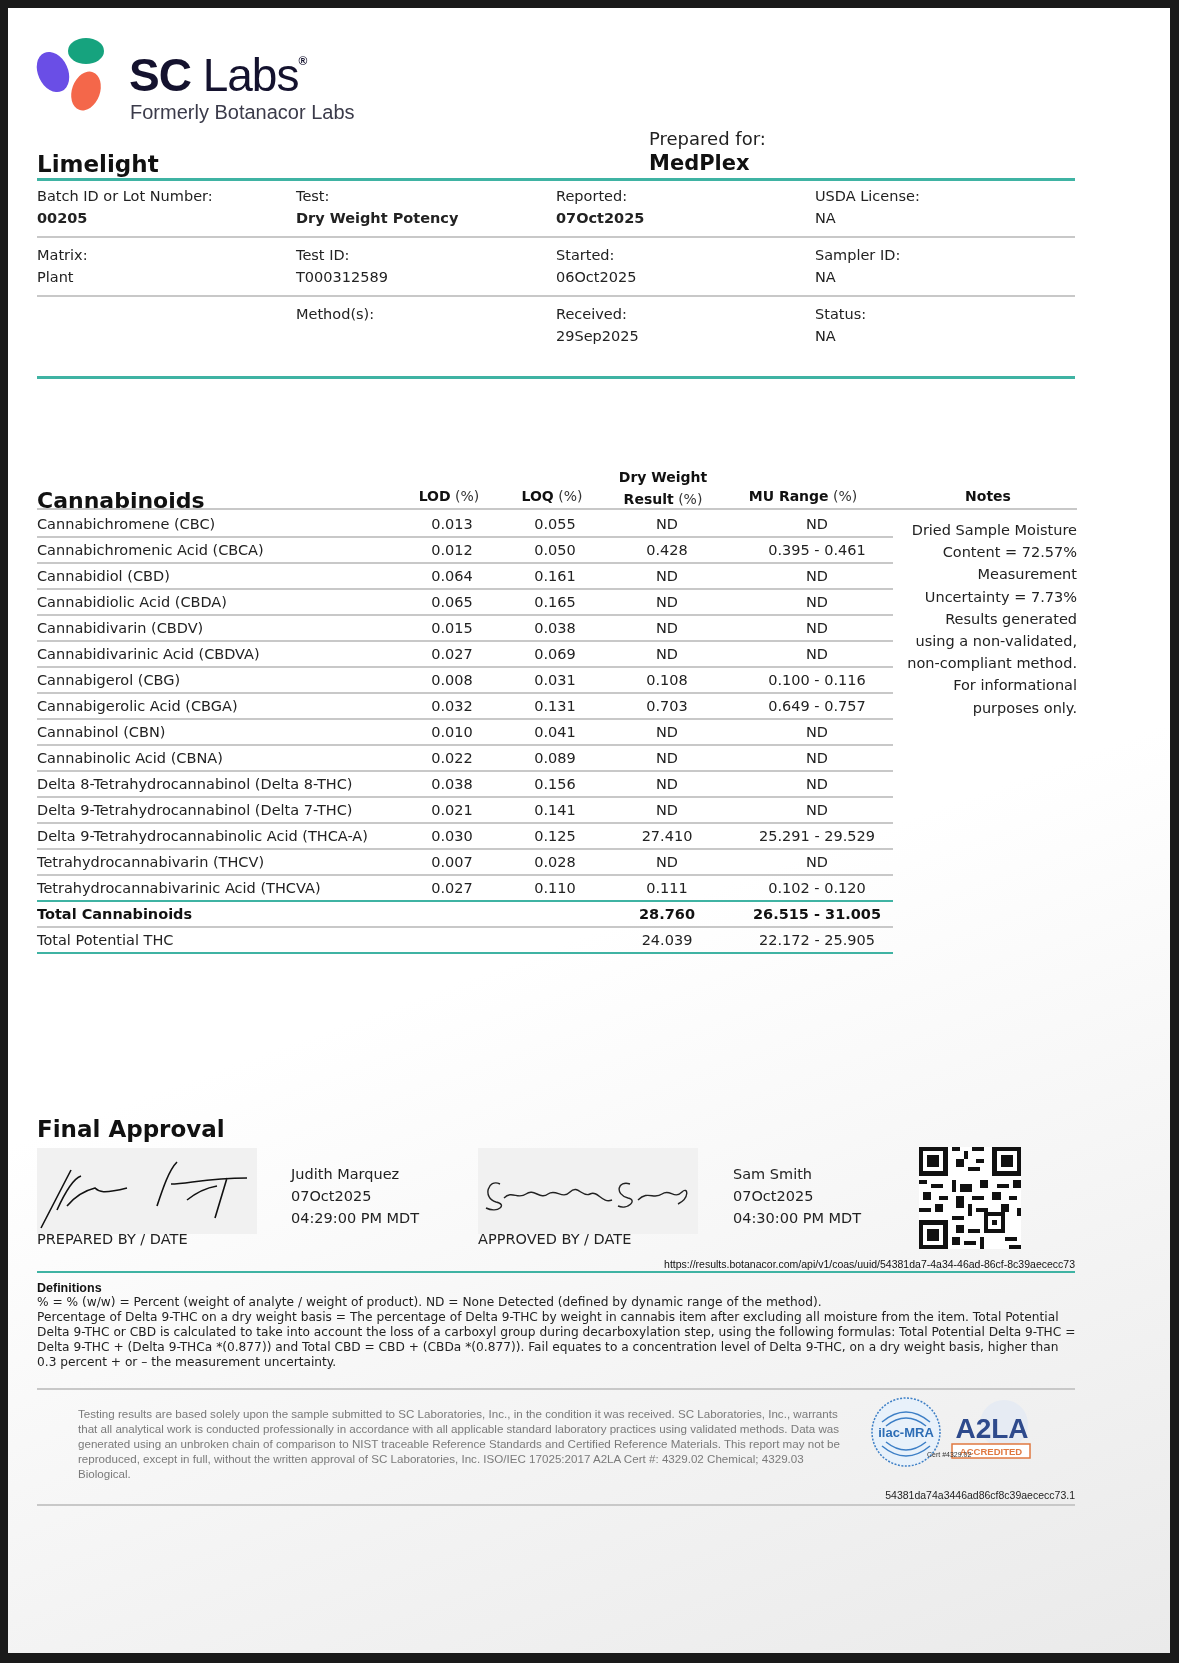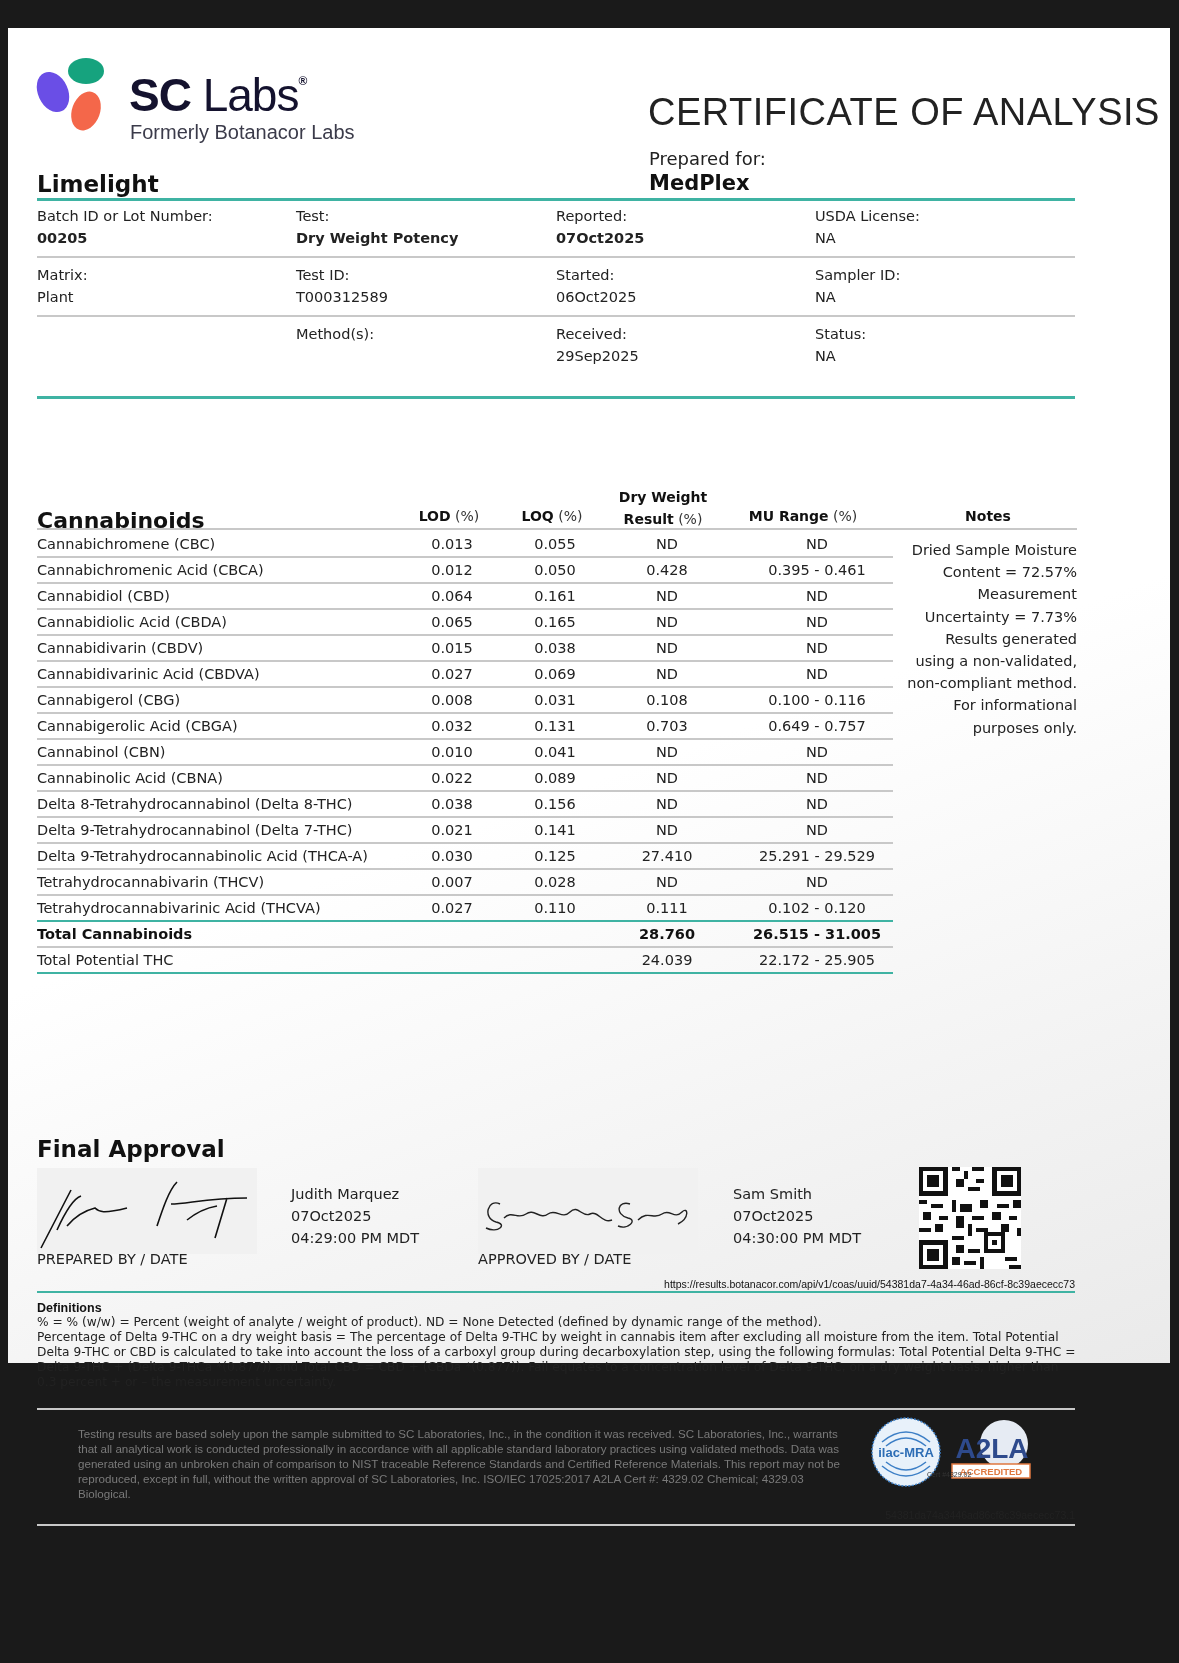--- a/index.html
+++ b/index.html
@@ -5,22 +5,22 @@
   html, body { margin: 0; padding: 0; }
   body {
     width: 1179px; height: 1663px;
     background: #1a1a1a;
     font-family: "DejaVu Sans", sans-serif;
     color: #1a1a1a;
     position: relative;
     overflow: hidden;
   }
   .page {
-    position: absolute; left: 8px; top: 28px;
-    width: 1162px; height: 1335px;
+    position: absolute; left: 8px; top: 8px;
+    width: 1162px; height: 1645px;
     background: linear-gradient(160deg, #ffffff 0%, #ffffff 55%, #f3f3f3 80%, #eaeaea 100%);
   }
   .abs { position: absolute; }
   .teal { background: #3fb3a3; }
   .grey { background: #c8c8c8; }
 
   
   .logo-blob { position: absolute; border-radius: 50%; }
   .logo-sc { position: absolute; left: 121px; top: 40px; font-size: 46px; font-weight: bold; color: #14122e; letter-spacing: -1px; font-family: "Liberation Sans", sans-serif; }
   .logo-labs { font-weight: normal; }
@@ -75,21 +75,20 @@
     <div class="logo-blob" style="left:30px;top:43px;width:30px;height:42px;background:#6a4ee6;transform:rotate(-25deg);"></div>
     <div class="logo-blob" style="left:60px;top:30px;width:36px;height:26px;background:#16a37e;"></div>
     <div class="logo-blob" style="left:64px;top:63px;width:28px;height:40px;background:#f4674a;transform:rotate(20deg);"></div>
     <div class="logo-sc">
       <span>SC</span>
       <span class="logo-labs">Labs</span><span class="logo-reg">®</span>
     </div>
     <div class="logo-sub">Formerly Botanacor Labs</div>
   </div>
 
-  <div class="coa-title">CERTIFICATE OF ANALYSIS</div>
   <div class="prep-label">Prepared for:</div>
   <div class="client">MedPlex</div>
   <div class="product">Limelight</div>
 
   <div class="abs teal" style="left:29px;top:170px;width:1038px;height:3px;"></div>
 
   <div>
     <div class="meta-cell" style="left:29px;top:177px;">
       <div>Batch ID or Lot Number:</div>
       <div class="val-bold">00205</div>

